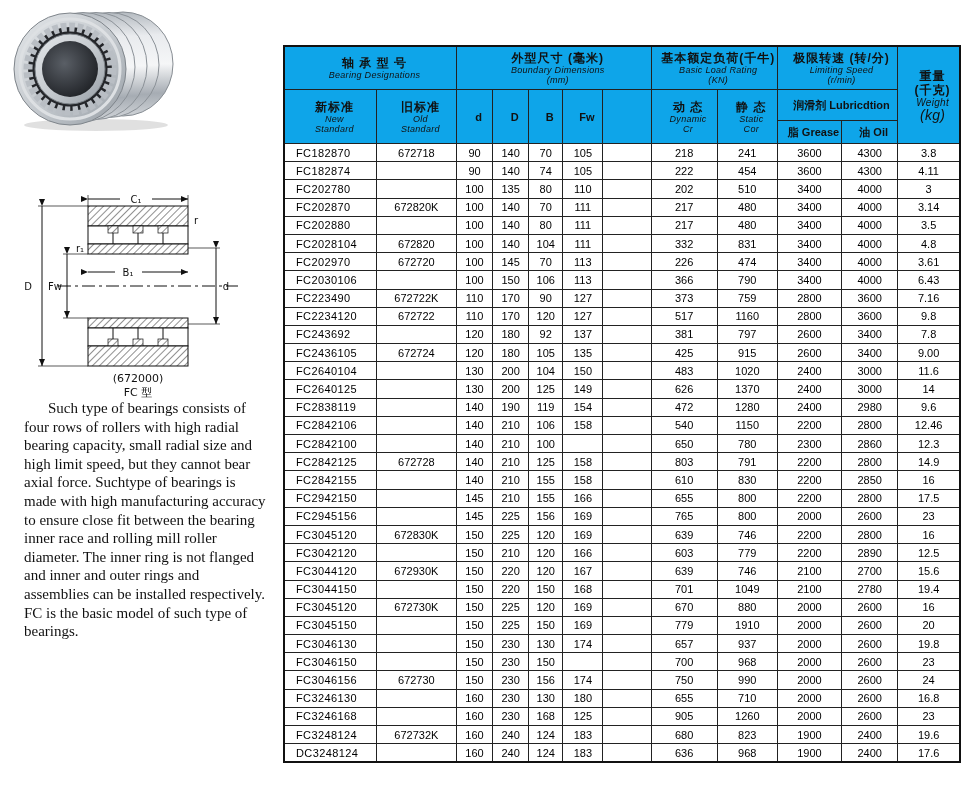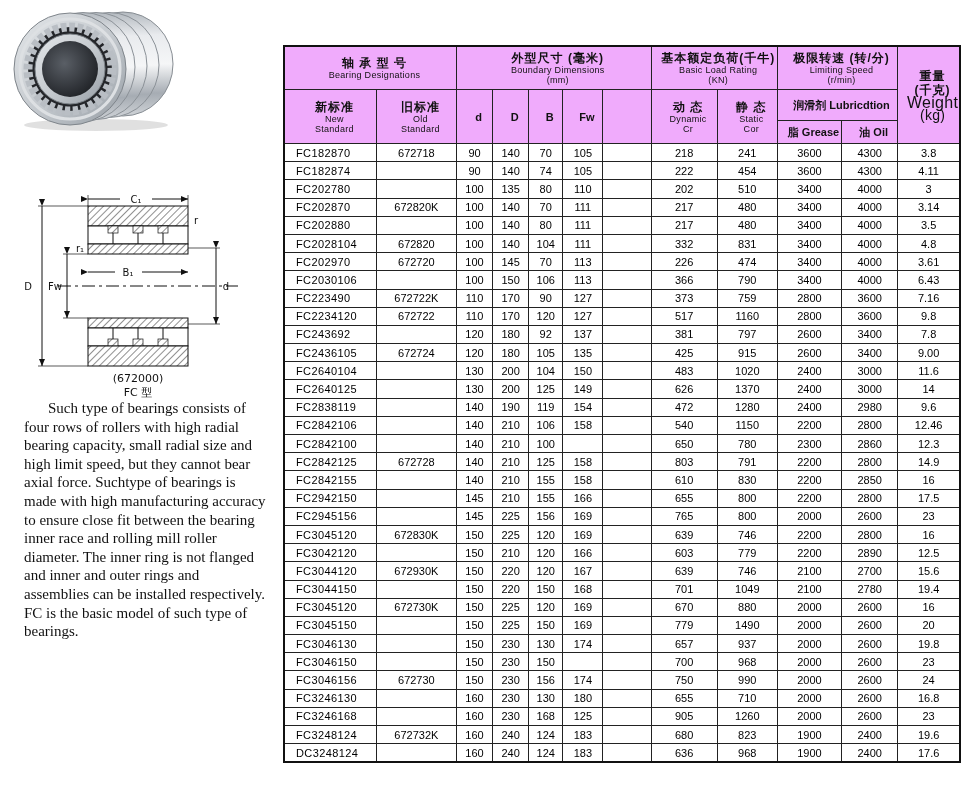--- a/index.html
+++ b/index.html
@@ -18,26 +18,26 @@
   
   .bearing-table{
     position:absolute;left:283px;top:45px;
     border-collapse:collapse;table-layout:fixed;width:678px;
     border:2px solid #111;
   }
   .bearing-table th,.bearing-table td{
     border:1px solid #222;padding:0;text-align:center;vertical-align:middle;
     overflow:hidden;white-space:nowrap;
   }
-  .bearing-table th{background:#f0abfc;font-weight:normal;color:#111;padding-left:8px;}
+  .bearing-table th{background:#0ea5e9;font-weight:normal;color:#111;padding-left:8px;}
   .row1 th{height:42px;}
   .row2 th{height:30px;}
   .row3 th{height:22px;}
   th .cn{display:block;font-size:12px;font-weight:bold;line-height:14px;letter-spacing:1px;}
-  th .en{display:block;font-size:9px;line-height:10px;letter-spacing:0.3px;}
+  th .en{display:block;font-size:9px;line-height:10px;letter-spacing:0.3px;font-style:italic;}
   th .sym{display:block;font-size:11px;font-weight:bold;line-height:12px;}
   .bearing-table td{
     height:17.2px;font-size:11px;color:#000;line-height:12px;background:#fff;
   }
   .bearing-table td.c0{text-align:left;padding-left:11px;letter-spacing:0.4px;}
   
   .dg-label{font-family:"DejaVu Sans",sans-serif;font-size:10px;fill:#111;}
   .dg-cap{font-family:"DejaVu Sans",sans-serif;font-size:11px;fill:#111;}
 </style>
 </head>
@@ -181,21 +181,21 @@
         <span class="en">(KN)</span>
       </th>
       <th colspan="2">
         <span class="cn">极限转速 (转/分)</span>
         <span class="en">Limiting Speed</span>
         <span class="en">(r/min)</span>
       </th>
       <th rowspan="3">
         <span class="cn">重量</span>
         <span class="cn">(千克)</span>
-        <span class="en" style="font-size:16px;line-height:12px">Weight</span>
+        <span class="en" style="font-size:10px;line-height:12px">Weight</span>
         <span class="en" style="font-size:14px;line-height:12px">(kg)</span>
       </th>
     </tr>
     <tr class="row2">
       <th rowspan="2">
         <span class="cn">新标准</span>
         <span class="en">New</span>
         <span class="en">Standard</span>
       </th>
       <th rowspan="2">
@@ -606,21 +606,21 @@
       </tr>
       <tr>
         <td class="c0">FC3045150</td>
         <td></td>
         <td>150</td>
         <td>225</td>
         <td>150</td>
         <td>169</td>
         <td></td>
         <td>779</td>
-        <td>1490</td>
+        <td>1910</td>
         <td>2000</td>
         <td>2600</td>
         <td>20</td>
       </tr>
       <tr>
         <td class="c0">FC3046130</td>
         <td></td>
         <td>150</td>
         <td>230</td>
         <td>130</td>

